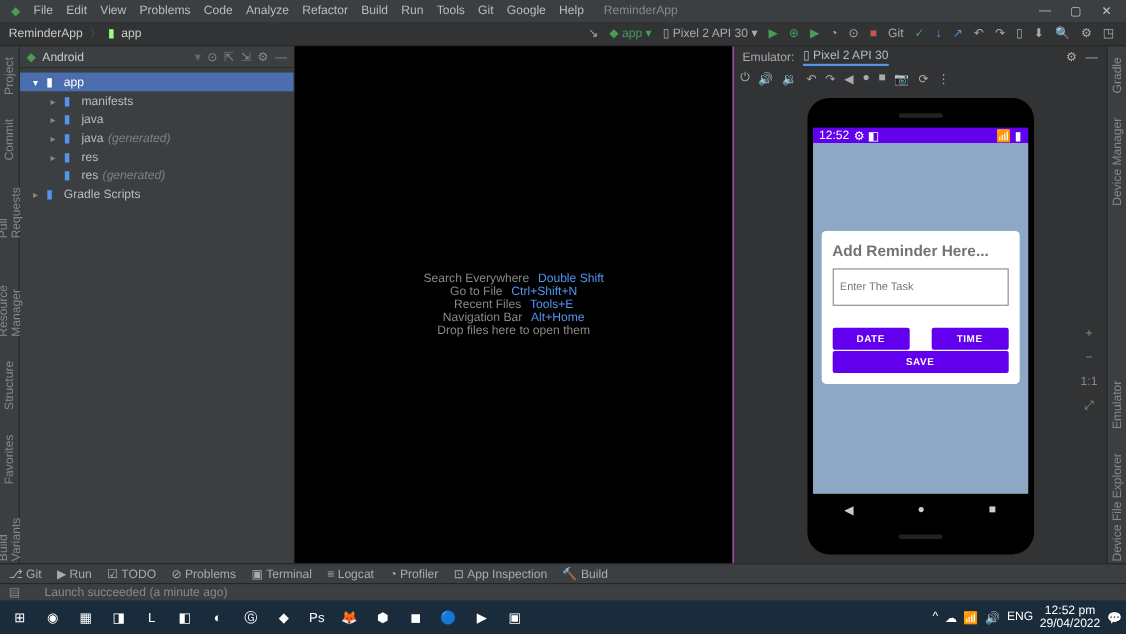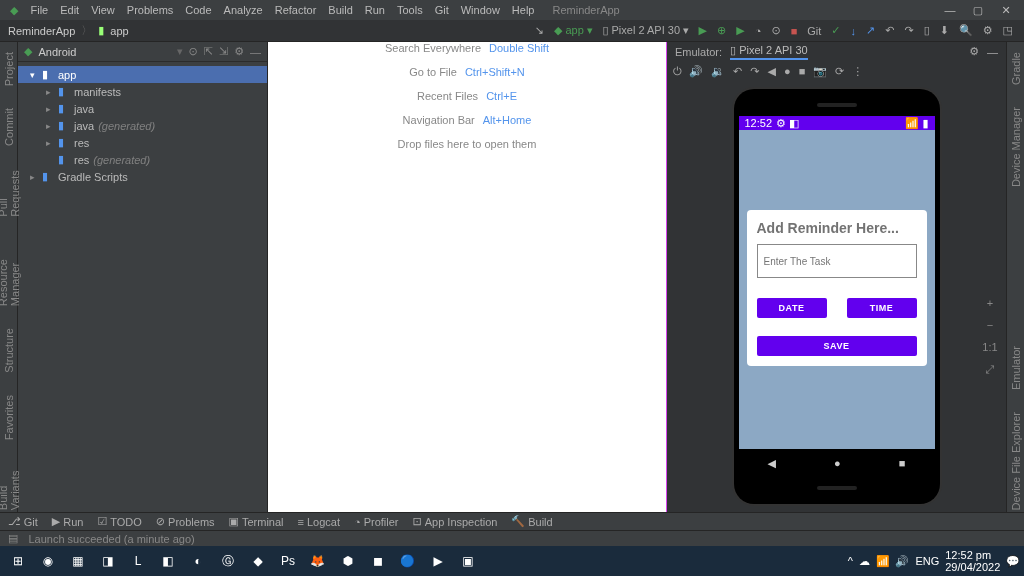--- a/index.html
+++ b/index.html
@@ -21,40 +21,40 @@
   .projhdr { height: 20px; display: flex; align-items: center; padding: 0 6px; gap: 6px; border-bottom: 1px solid #2b2b2b; }
   .projhdr .label { flex: 1; color: #ccc; }
   .projhdr .icn { color: #888; cursor: pointer; }
   .tree { flex: 1; padding: 4px 0; overflow: hidden; }
   .tnode { display: flex; align-items: center; height: 17px; padding-left: 10px; gap: 4px; cursor: pointer; }
   .tnode.sel { background: #4b6eaf; color: #fff; }
   .tnode .arrow { width: 8px; color: #888; font-size: 9px; }
   .tnode .ficon { width: 12px; color: #c8a05c; }
   .tnode .blue { color: #5394ec; }
   .tnode .gray { color: #808080; font-style: italic; }
-  .editor { flex: 1; background: #ffffff; display: flex; flex-direction: column; align-items: center; justify-content: flex-start; color: #888; gap: 12px; }
+  .editor { flex: 1; background: #000000; display: flex; flex-direction: column; align-items: center; justify-content: center; color: #888; }
   .editor .row { display: flex; gap: 8px; font-size: 12px; }
   .editor .link { color: #5394ec; }
   .emuwrap { width: 340px; background: #313335; border-left: 1px solid #d946ef; display: flex; flex-direction: column; }
   .emubar { height: 20px; display: flex; align-items: center; padding: 0 8px; gap: 8px; color: #aaa; }
   .emubar .dev { color: #bbb; border-bottom: 2px solid #5394ec; padding-bottom: 1px; }
   .emutool { height: 20px; display: flex; align-items: center; padding: 0 6px; gap: 8px; color: #aaa; }
   .emutool span { cursor: pointer; }
   .emuview { flex: 1; display: flex; align-items: flex-start; justify-content: center; padding: 8px 0; position: relative; }
   .phone { width: 206px; height: 415px; background: #000; border-radius: 20px; padding: 5px; display: flex; flex-direction: column; box-shadow: 0 0 0 2px #333; }
   .phoneinner { flex: 1; background: #000; border-radius: 16px; display: flex; flex-direction: column; overflow: hidden; }
   .speaker { height: 22px; display: flex; align-items: center; justify-content: center; }
   .speaker .bar { width: 40px; height: 4px; background: #222; border-radius: 2px; }
   .pstatus { height: 14px; background: #6200ee; color: #fff; display: flex; align-items: center; padding: 0 6px; font-size: 8px; }
   .pstatus .sp { flex: 1; }
   .pbody { flex: 1; background: #8ca8c4; padding: 8px; overflow: hidden; }
   .card { background: #fff; border-radius: 4px; padding: 10px; margin-top: 72px; }
   .card .h1 { font-size: 14px; font-weight: bold; color: #737373; margin-bottom: 8px; }
   .card input { width: 100%; height: 34px; border: 1px solid #888; padding: 0 6px; font-size: 10px; color: #888; margin-bottom: 20px; }
-  .btnrow { display: flex; gap: 20px; margin-bottom: 18px; }
+  .btnrow { display: flex; gap: 20px; margin-bottom: 1px; }
   .pbtn { flex: 1; background: #6200ee; color: #fff; text-align: center; padding: 5px 0; font-size: 9px; font-weight: bold; letter-spacing: 0.5px; border-radius: 2px; cursor: pointer; }
   .pnav { height: 28px; background: #000; display: flex; align-items: center; justify-content: space-around; color: #ccc; }
   .toolright { width: 28px; position: absolute; right: 2px; top: 50%; display: flex; flex-direction: column; gap: 10px; color: #888; align-items: center; }
   .navbar .right { margin-left: auto; display: flex; align-items: center; gap: 4px; }
   .tbtn { padding: 0 3px; color: #aaa; cursor: pointer; }
   .green { color: #499c54; }
   .bluei { color: #5394ec; }
   .red { color: #c75450; }
   .statusbar { height: 16px; background: #3c3f41; border-top: 1px solid #252525; display: flex; align-items: center; padding: 0 8px; color: #888; font-size: 10px; }
   .bottomtools { height: 18px; background: #3c3f41; border-top: 1px solid #252525; display: flex; align-items: center; padding: 0 8px; gap: 14px; color: #aaa; }
@@ -74,21 +74,21 @@
   <span class="item">Edit</span>
   <span class="item">View</span>
   <span class="item">Problems</span>
   <span class="item">Code</span>
   <span class="item">Analyze</span>
   <span class="item">Refactor</span>
   <span class="item">Build</span>
   <span class="item">Run</span>
   <span class="item">Tools</span>
   <span class="item">Git</span>
-  <span class="item">Window</span>
+  <span class="item">Google</span>
   <span class="item">Help</span>
   <span class="title">ReminderApp</span>
   <span class="spacer"></span>
   <span class="winbtn">—</span>
   <span class="winbtn">▢</span>
   <span class="winbtn">✕</span>
 </div>
 
 <div class="navbar">
   <span class="crumb">ReminderApp</span>
@@ -187,21 +187,21 @@
         <div class="row">
           <span>Search Everywhere</span> 
           <span class="link">Double Shift</span>
         </div>
         <div class="row">
           <span>Go to File</span> 
           <span class="link">Ctrl+Shift+N</span>
         </div>
         <div class="row">
           <span>Recent Files</span> 
-          <span class="link">Ctrl+E</span>
+          <span class="link">Tools+E</span>
         </div>
         <div class="row">
           <span>Navigation Bar</span> 
           <span class="link">Alt+Home</span>
         </div>
         <div class="row">
           <span>Drop files here to open them</span>
         </div>
       </div>
 
@@ -283,21 +283,21 @@
     <span class="bt"><span>☑</span> TODO</span>
     <span class="bt"><span>⊘</span> Problems</span>
     <span class="bt"><span>▣</span> Terminal</span>
     <span class="bt"><span>≡</span> Logcat</span>
     <span class="bt"><span>◔</span> Profiler</span>
     <span class="bt"><span>⊡</span> App Inspection</span>
     <span class="bt"><span>🔨</span> Build</span>
   </div>
 <div class="statusbar">
   <span>▤</span>
-  <span style="margin-left:10px">Launch succeeded (a minute ago)</span>
+  <span style="margin-left:22px">Launch succeeded (a minute ago)</span>
 </div>
 
 <div class="taskbar" id="taskbar">
   <span class="ticon">⊞</span>
     <span class="ticon">◉</span>
     <span class="ticon">▦</span>
     <span class="ticon">◨</span>
     <span class="ticon">L</span>
     <span class="ticon">◧</span>
     <span class="ticon">◐</span>
@@ -309,19 +309,19 @@
     <span class="ticon">◼</span>
     <span class="ticon">🔵</span>
     <span class="ticon">▶</span>
     <span class="ticon">▣</span>
     <div class="tray">
     <span>^</span>
     <span>☁</span>
     <span>📶</span>
     <span>🔊</span>
     <span>ENG</span>
-    <div style="text-align:left;line-height:1.1">
+    <div style="text-align:center;line-height:1.1">
       <div>12:52 pm</div>
       <div>29/04/2022</div>
     </div>
     <span>💬</span>
   </div>
 </div>
 
 </body></html>

